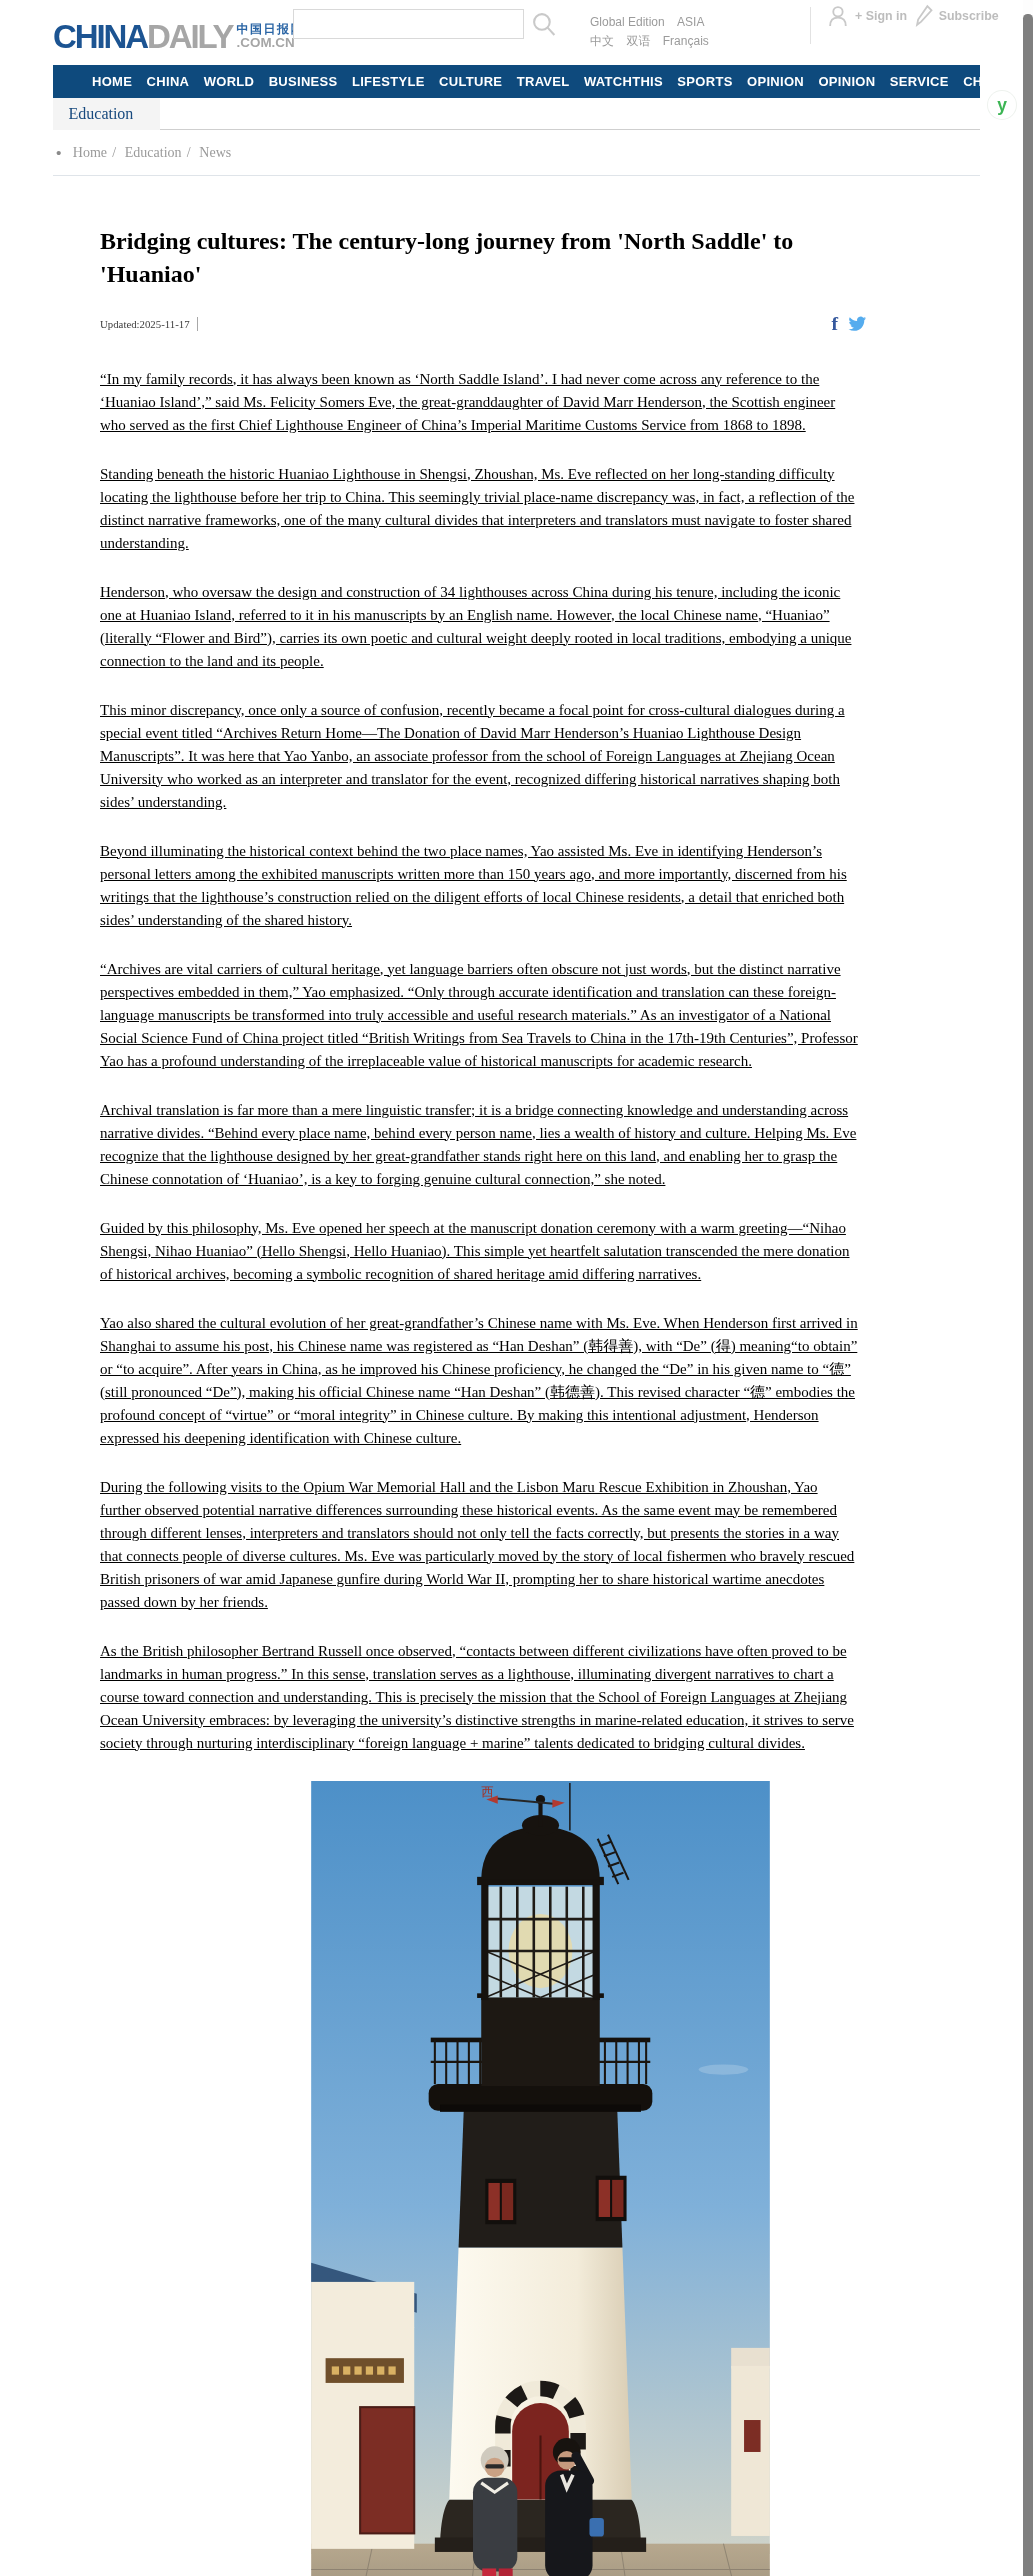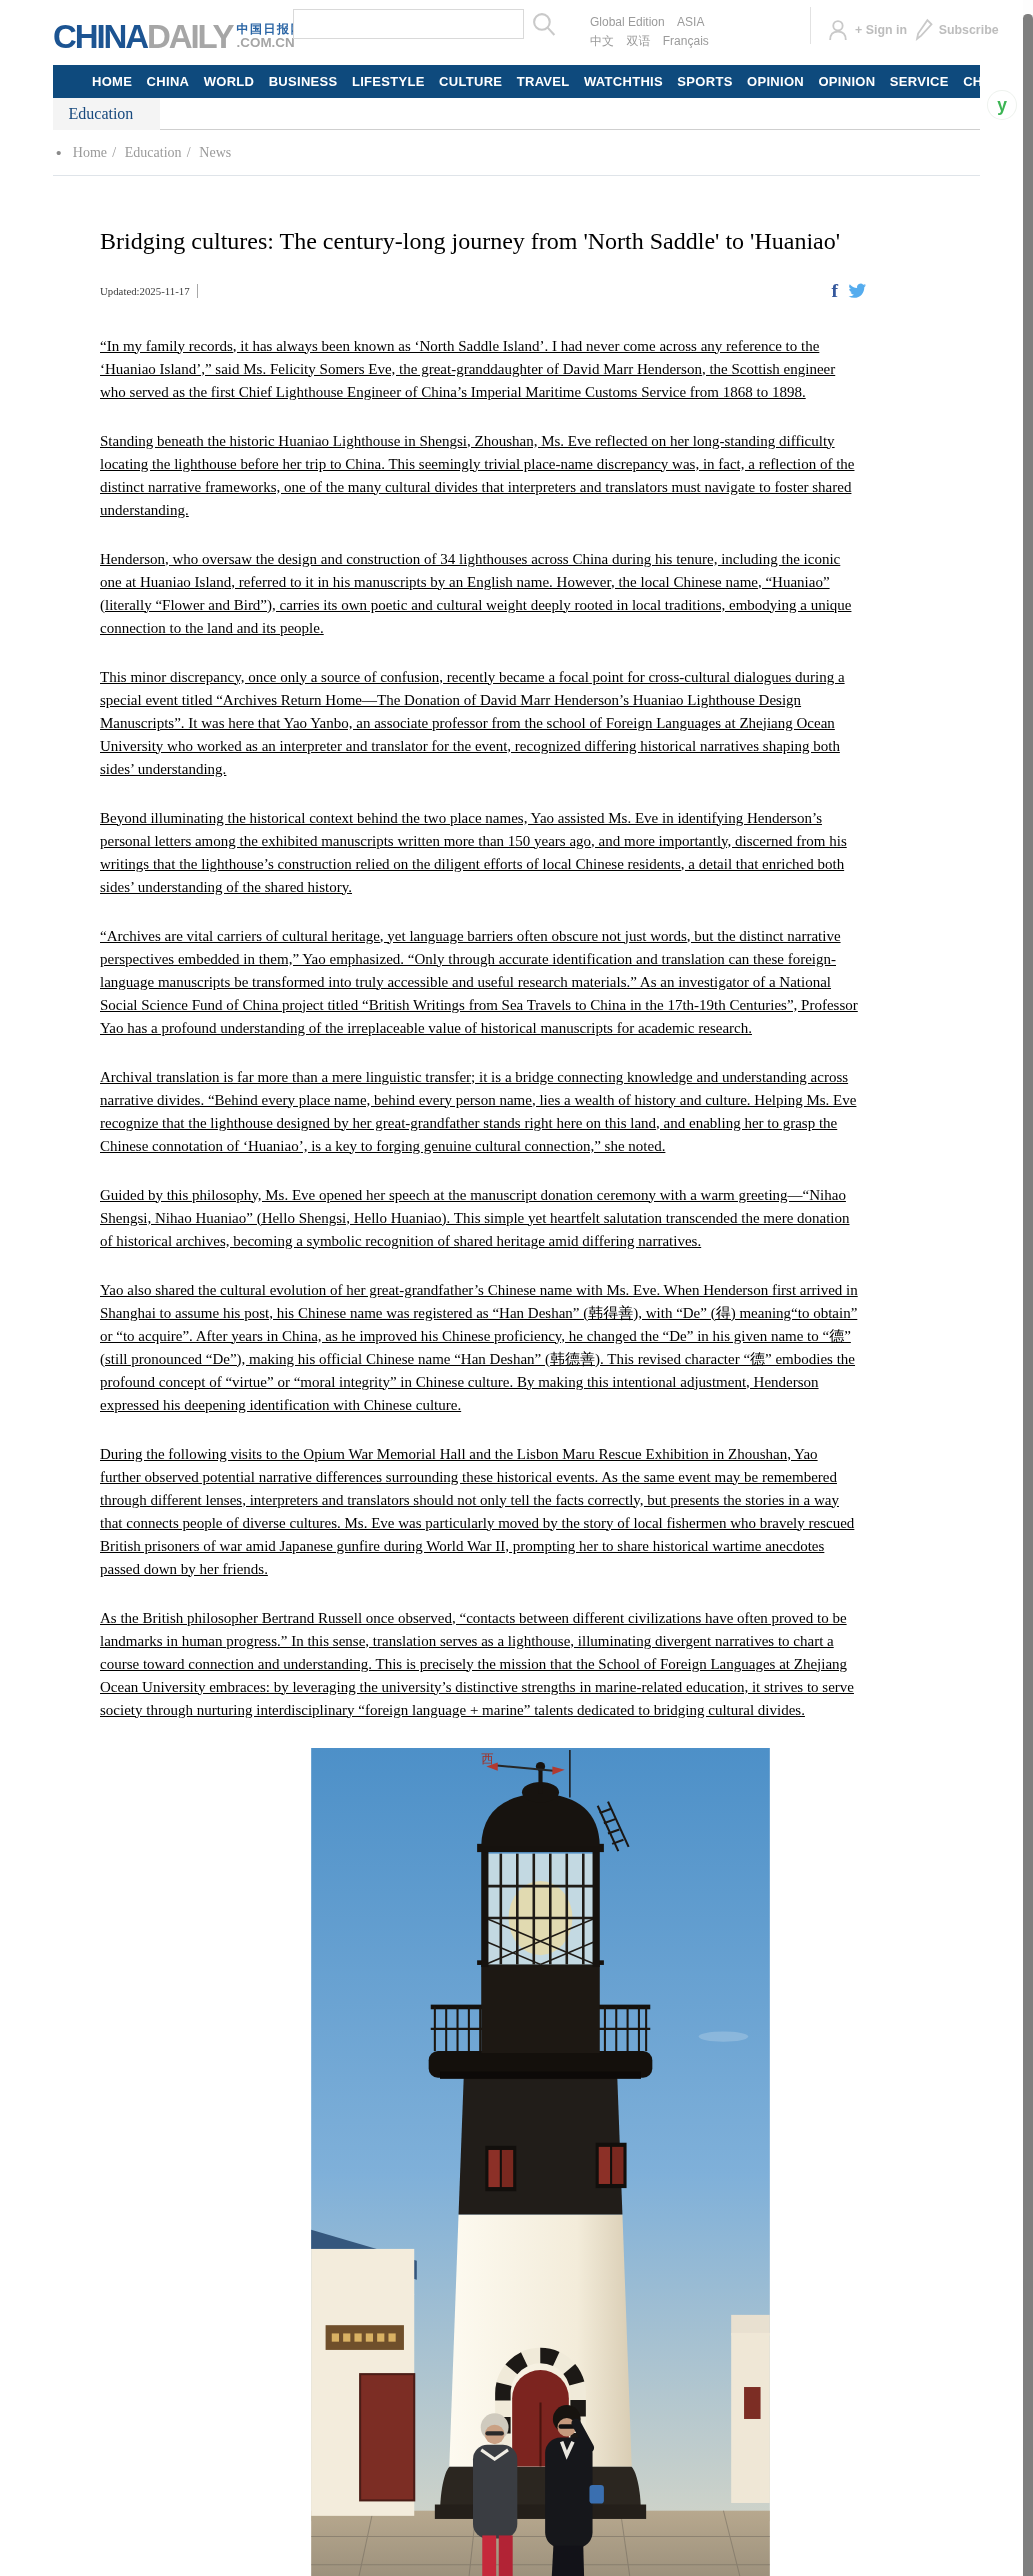--- a/index.html
+++ b/index.html
@@ -19,21 +19,21 @@
   .logo-side { margin-left: 4.1px; display: flex; flex-direction: column; justify-content: center; }
   .logo-cn { color: #2a65a5; font-size: 12px; font-weight: bold; letter-spacing: 1.5px; line-height: 1.2; }
   .logo-suffix { color: #a6a6a6; font-size: 13.4px; font-weight: bold; line-height: 1.1; }
   .search-box { position: absolute; left: 240px; top: 8.8px; width: 231px; height: 30px;
     border: 1px solid #d9d9d9; background: #fff; }
   .search-box input { width: 100%; height: 100%; border: 0; outline: none; font-size: 12.4px; padding: 0 7.2px; }
   .search-icon { position: absolute; left: 478px; top: 11.3px; width: 26px; height: 26px; }
   .editions { position: absolute; left: 537px; top: 13.4px; color: #9b9b9b; font-size: 12px; }
   .editions .row { display: flex; gap: 12.4px; line-height: 19px; }
   .hdr-divider { position: absolute; left: 757px; top: 7.2px; width: 0.5px; height: 37px; background: #e2e2e2; }
-  .hdr-action { position: absolute; top: 18px; display: flex; align-items: center; gap: 4.1px;
+  .hdr-action { position: absolute; top: 4px; display: flex; align-items: center; gap: 4.1px;
     color: #bdbdbd; font-size: 12.4px; font-weight: bold; cursor: pointer; }
   .signin { left: 774px; }
   .subscribe { left: 861px; }
 
   
   .topnav .container { background: #0e4a7d; height: 33px; display: flex; align-items: center;
     padding-left: 39px; gap: 14.4px; }
   .topnav .nav-item { color: #fff; font-size: 13px; font-weight: bold; letter-spacing: 0.3px; cursor: pointer; white-space: nowrap; }
 
   
@@ -41,21 +41,21 @@
   .section-tab { display: inline-flex; align-items: center; height: 32px; padding: 0 27px 0 15.5px;
     background: #f4f4f4; font-family: "Liberation Serif", serif; font-size: 16px; color: #17497e; cursor: pointer; }
   .crumb-row .container { height: 46px; display: flex; align-items: center; border-bottom: 0.5px solid #dfe4e9; }
   .crumb-bullet { color: #8a8a8a; font-size: 15.5px; margin: 0 11.3px 0 3.1px; }
   .crumbs { display: flex; font-family: "Liberation Serif", serif; font-size: 14px; color: #9a9a9a; }
   .crumb { cursor: pointer; }
   .crumb + .crumb::before { content: " / "; margin: 0 5.2px; color: #9a9a9a; }
 
   
   .article { width: 927px; margin: 0 auto; padding: 49px 0 0 47px; }
-  .title { font-family: "Liberation Serif", serif; font-weight: 400; font-size: 24px;
+  .title { font-family: "Liberation Serif", serif; font-weight: 700; font-size: 24px;
     line-height: 33px; color: #000; max-width: 783px; margin-bottom: 24px; }
   .meta { display: flex; align-items: center; width: 768px; height: 17.5px; margin-bottom: 35px; }
   .updated { font-family: "Liberation Serif", serif; font-size: 10.8px; color: #3d3d3d; }
   .meta-divider { width: 0.5px; height: 14.4px; background: #a8a8a8; margin-left: 7.2px; }
   .share { margin-left: auto; display: flex; align-items: center; gap: 9.3px; }
   .share .fb { font-family: "Liberation Serif", serif; font-weight: bold; font-size: 19.6px;
     color: #35589d; line-height: 1; cursor: pointer; }
   .share .tw { cursor: pointer; display: flex; }
   .body p { font-family: "Liberation Serif", serif; font-size: 15px; line-height: 23px;
     color: #000; max-width: 761px; margin-bottom: 26px; text-decoration: underline; }

